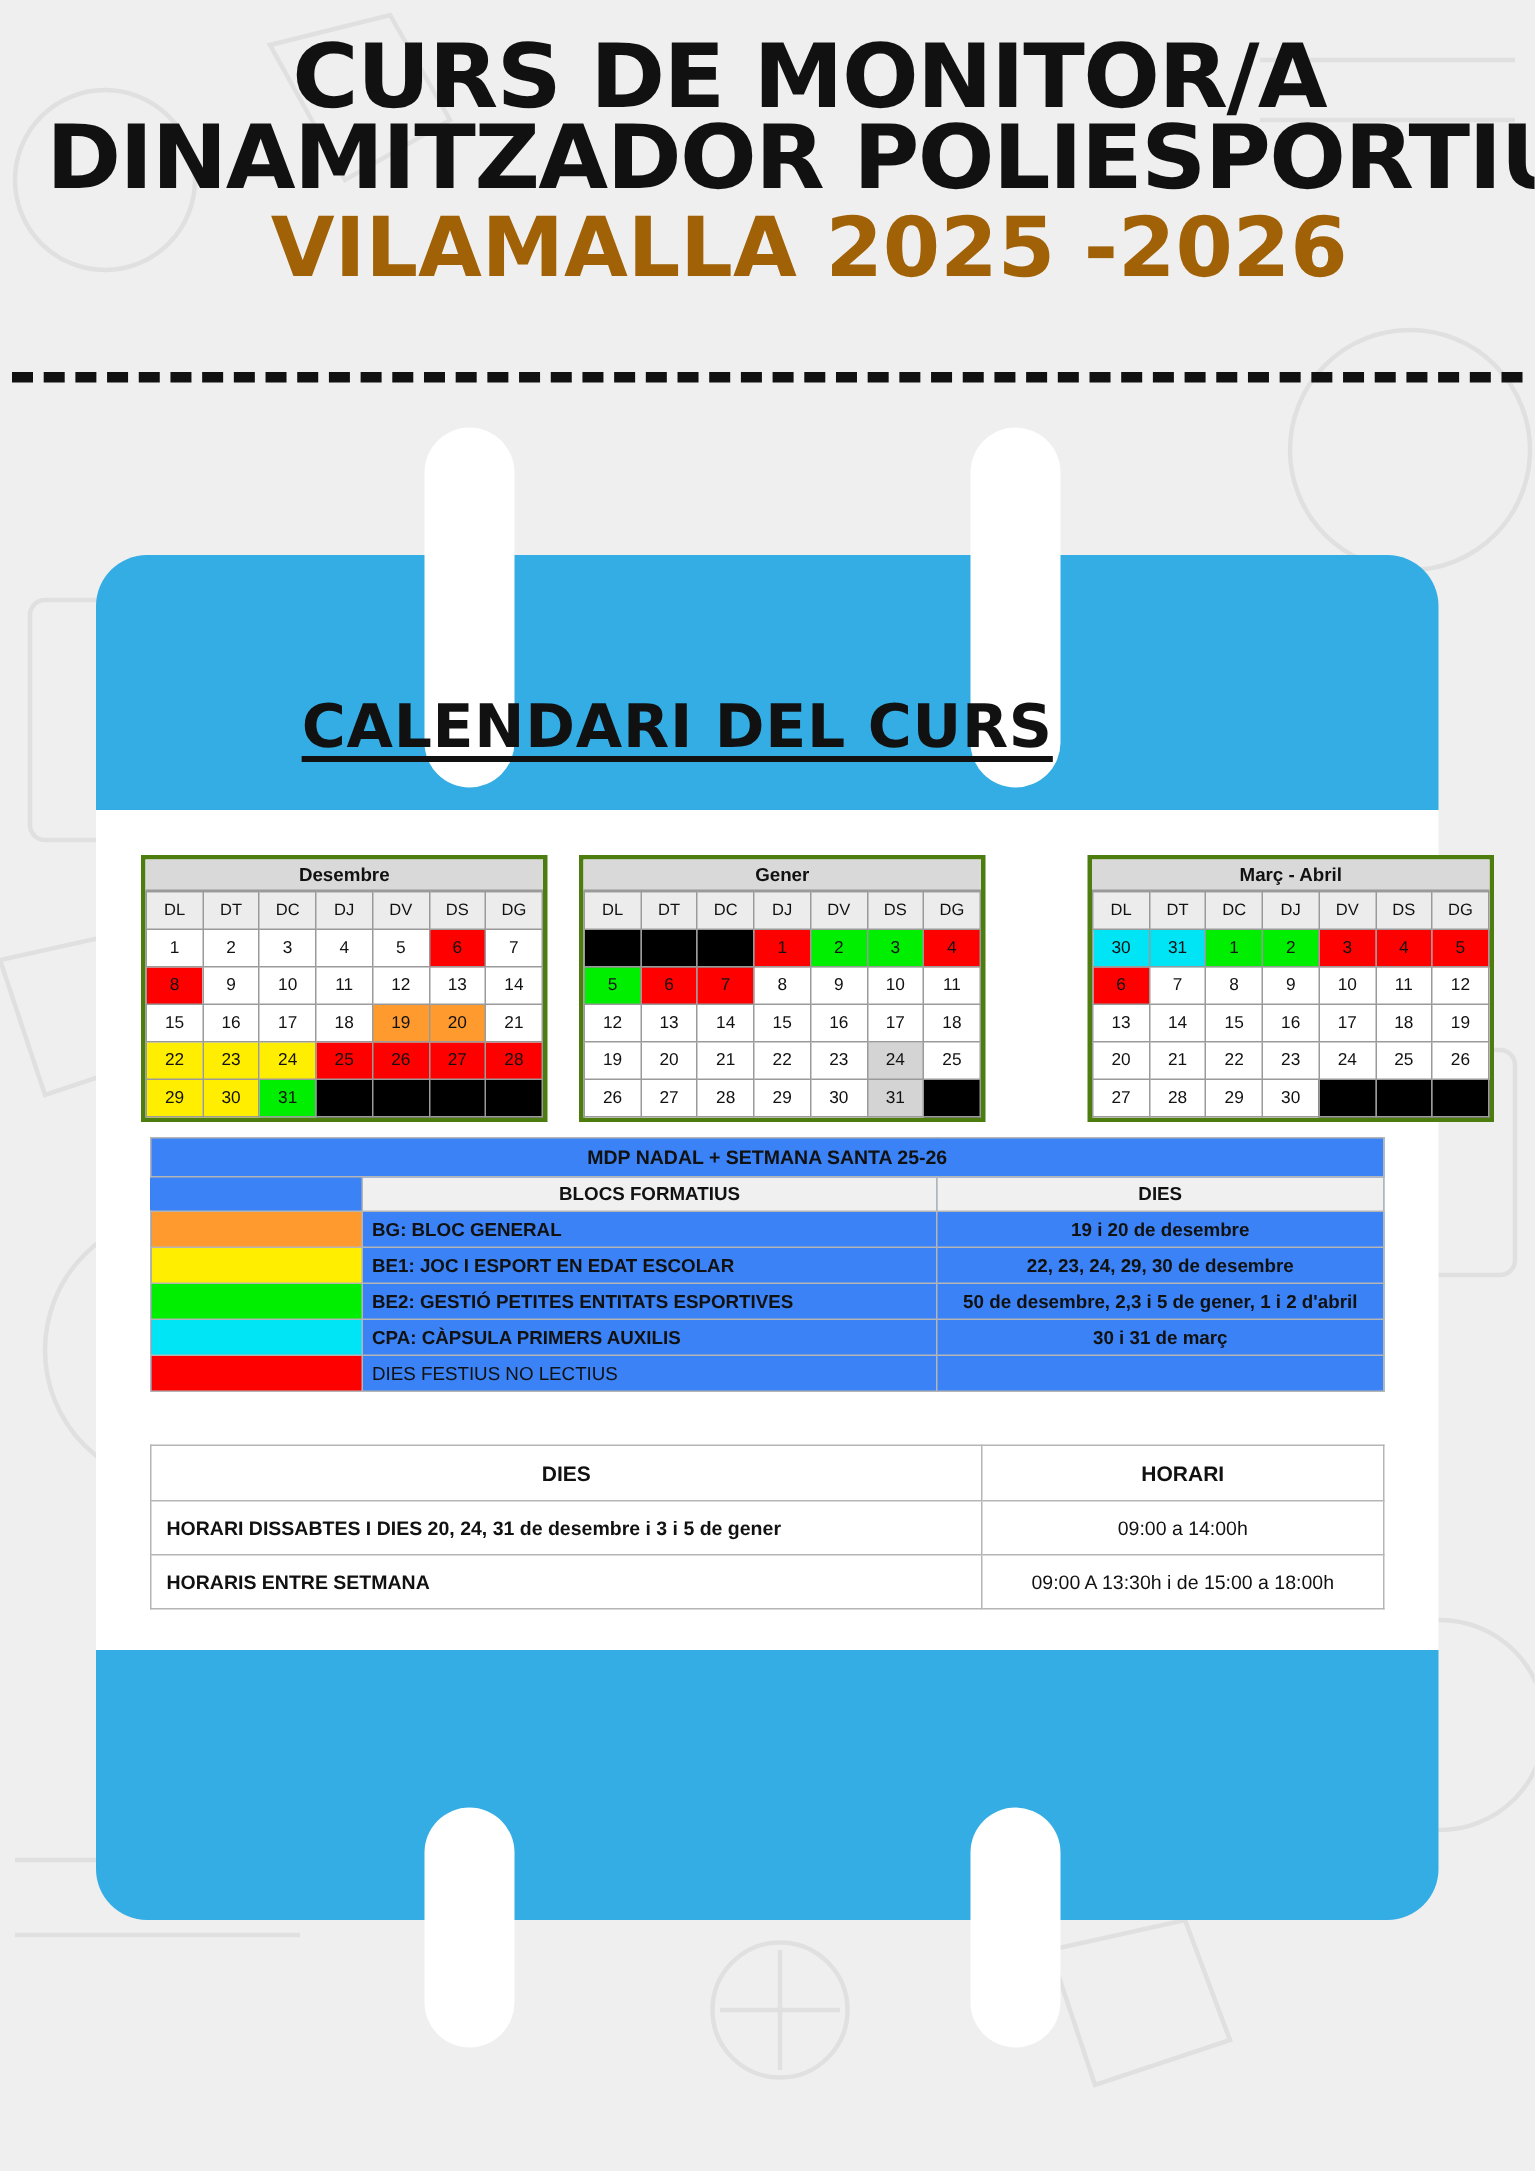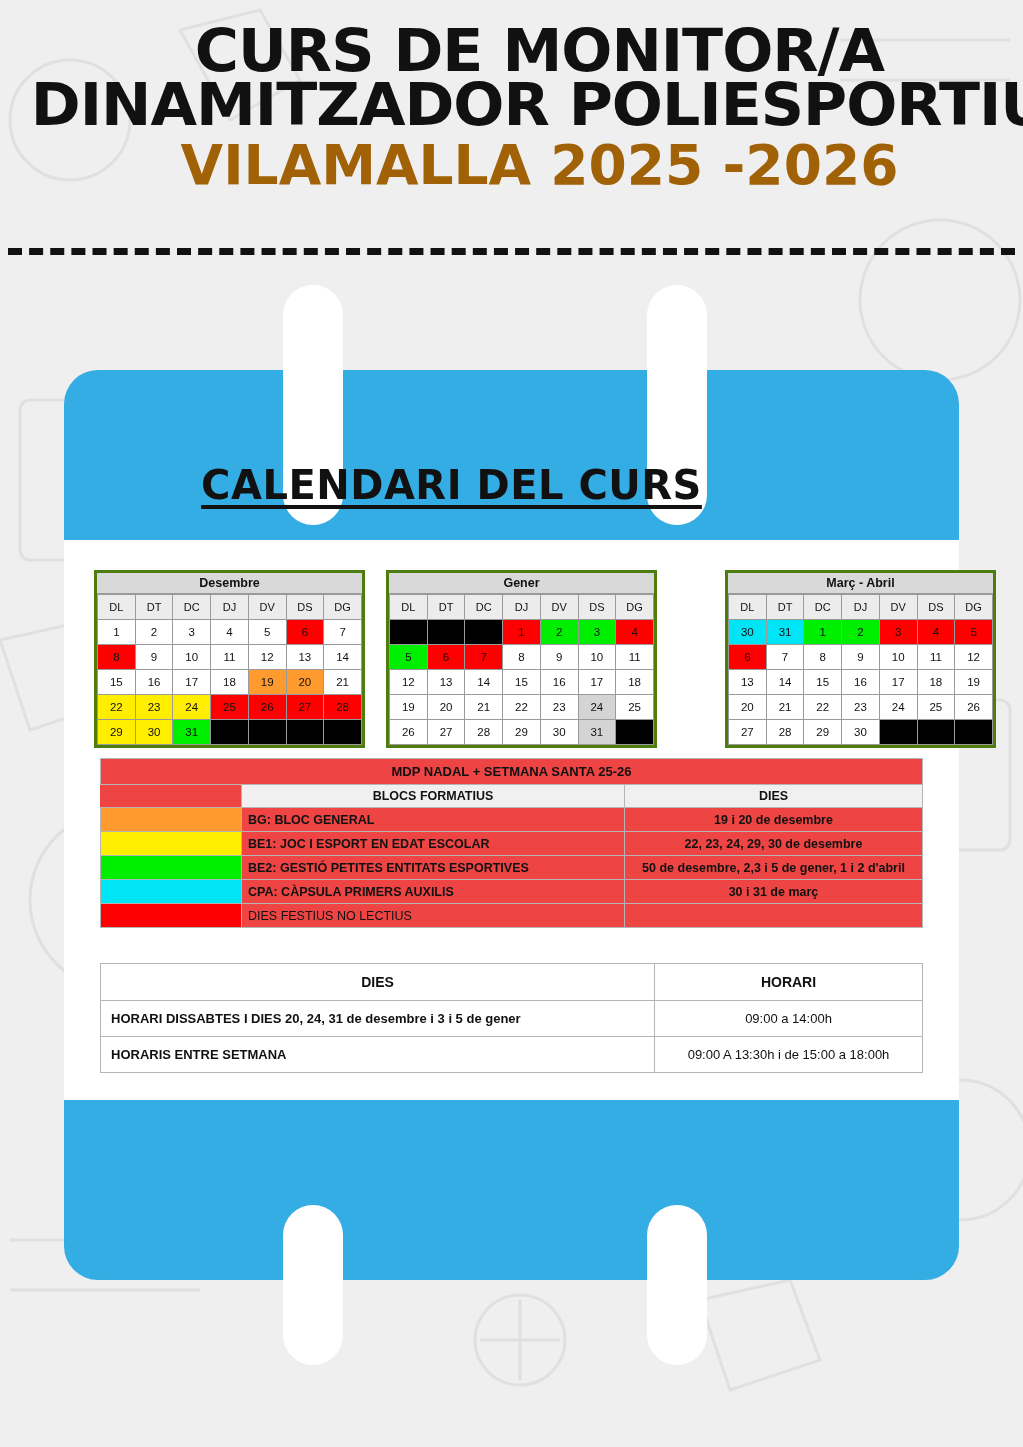--- a/index.html
+++ b/index.html
@@ -97,21 +97,21 @@
   .c-green { background:#00ee00; color:#111; }
   .c-yellow { background:#ffee00; color:#111; }
   .c-orange { background:#ff9a2e; color:#111; }
   .c-cyan { background:#00e5f5; color:#111; }
   .c-grey { background:#d4d4d4; color:#111; }
   .c-white { background:#fff; color:#111; }
 
   
   .legend {
     position:absolute; left:100px; top:758px; width:823px; z-index:6;
-    border-collapse:collapse; background:#ef4444; font-size:12.5px; color:#111;
+    border-collapse:collapse; background:#3b82f6; font-size:12.5px; color:#111;
   }
   .legend td, .legend th { border:1px solid #b5b5b5; padding:4px 6px; }
   .legend .lg-title {
     text-align:center; font-weight:bold; font-size:13px; padding:5px;
   }
   .legend .lg-head { text-align:center; font-weight:bold; background:#f0f0f0; }
   .legend .swatch { width:140px; padding:0; height:23px; }
   .legend .blk-name { font-weight:bold; }
   .legend .blk-name.plain { font-weight:normal; }
   .legend .dies { text-align:center; font-weight:bold; }

